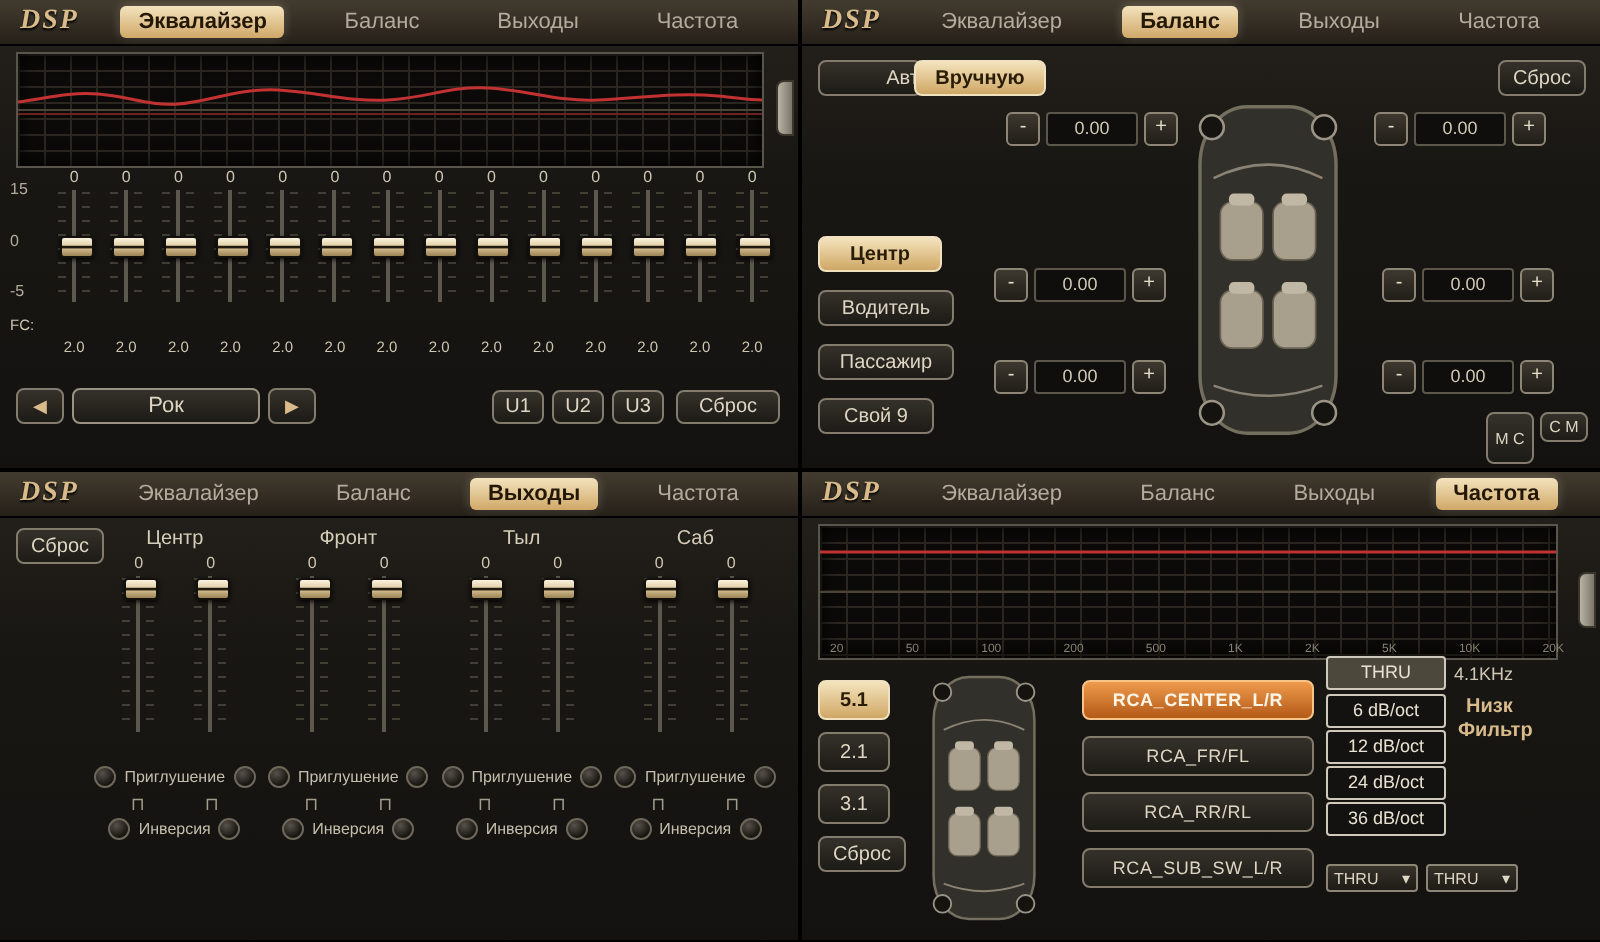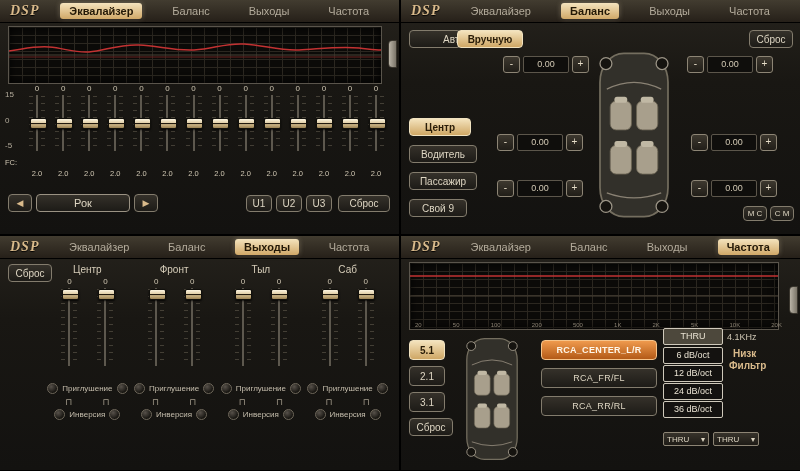--- a/index.html
+++ b/index.html
@@ -332,21 +332,21 @@
       <div class="spin-btn">-</div>
       <div class="spin-val">0.00</div>
       <div class="spin-btn">+</div>
     </div>
 
     <div class="btn active" style="left:8px;top:118px;width:62px;">Центр</div>
     <div class="btn" style="left:8px;top:145px;width:68px;">Водитель</div>
     <div class="btn" style="left:8px;top:172px;width:68px;">Пассажир</div>
     <div class="btn" style="left:8px;top:199px;width:58px;">Свой 9</div>
 
-    <div class="btn" style="left:342px;top:206px;width:24px;height:15px;font-size:8px;padding:0 2px;">M C</div>
+    <div class="btn" style="left:342px;top:206px;width:24px;height:26px;font-size:8px;padding:0 2px;">M C</div>
     <div class="btn" style="left:369px;top:206px;width:24px;height:15px;font-size:8px;padding:0 2px;">C M</div>
   </section>
 
   <section class="panel">
     <div class="header">
       <div class="logo">DSP</div>
       <div class="tabs">
         <div class="tab">Эквалайзер</div>
         <div class="tab">Баланс</div>
         <div class="tab active">Выходы</div>
@@ -563,20 +563,21 @@
       <rect x="58" y="107" width="15" height="7" rx="3" fill="#c0b8a4"></rect>
       <circle cx="17" cy="16" r="7" fill="#15130f" stroke="#9b9486" stroke-width="1.5"></circle>
       <circle cx="83" cy="16" r="7" fill="#15130f" stroke="#9b9486" stroke-width="1.5"></circle>
       <circle cx="17" cy="184" r="7" fill="#15130f" stroke="#9b9486" stroke-width="1.5"></circle>
       <circle cx="83" cy="184" r="7" fill="#15130f" stroke="#9b9486" stroke-width="1.5"></circle>
     </svg>
 
     <div class="btn rca active" style="top:104px;">RCA_CENTER_L/R</div>
     <div class="btn rca" style="top:132px;">RCA_FR/FL</div>
     <div class="btn rca" style="top:160px;">RCA_RR/RL</div>
+    <div class="btn rca" style="top:188px;">RCA_SUB_SW_L/R</div>
 
     <div class="freadout" style="left:326px;top:96px;">4.1KHz</div>
     <div class="flabel" style="left:332px;top:112px;">Низк</div>
     <div class="flabel" style="left:328px;top:124px;">Фильтр</div>
 
     <div class="dd-box selected" style="left:262px;top:92px;">THRU</div>
     <div class="dd-box" style="left:262px;top:111px;">6 dB/oct</div>
     <div class="dd-box" style="left:262px;top:129px;">12 dB/oct</div>
     <div class="dd-box" style="left:262px;top:147px;">24 dB/oct</div>
     <div class="dd-box" style="left:262px;top:165px;">36 dB/oct</div>

